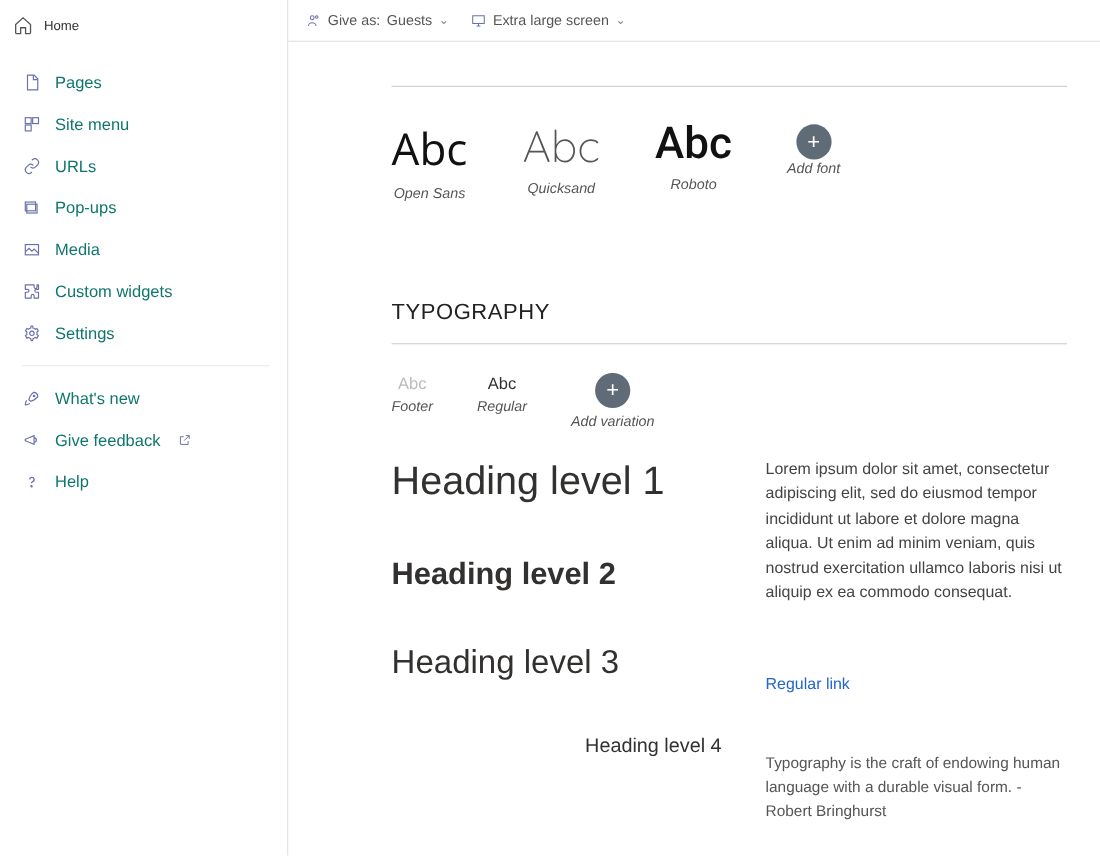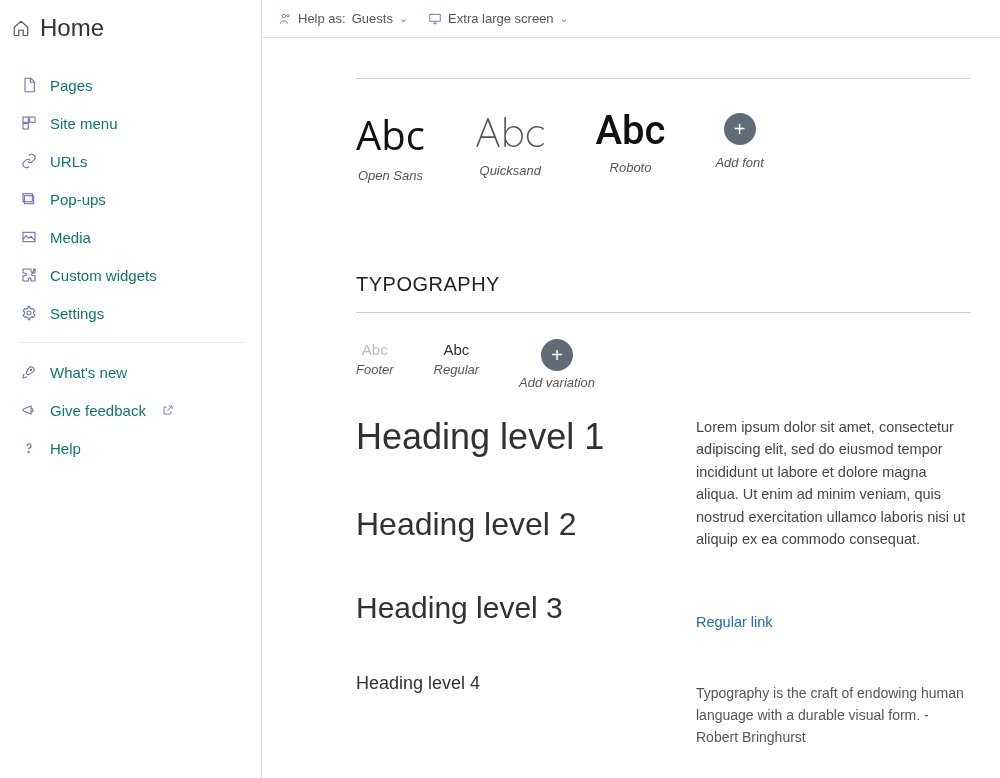--- a/index.html
+++ b/index.html
@@ -2,21 +2,21 @@
 <html><head>
 <meta charset="utf-8">
 <style>
   * { box-sizing: border-box; margin: 0; padding: 0; }
   html, body { width: 1000px; height: 778px; font-family: 'Segoe UI', -apple-system, sans-serif; color: #323130; background: #fff; overflow: hidden; }
   .app { display: flex; width: 100%; height: 100%; }
 
   
   .sidebar { width: 262px; height: 100%; border-right: 1px solid #e1e1e1; display: flex; flex-direction: column; }
   .sb-header { display: flex; align-items: center; padding: 14px 16px 14px 12px; gap: 10px; }
-  .sb-header .lbl { font-size: 24px; color: #323130; }
+  .sb-header .lbl { font-size: 12px; color: #323130; }
   .sb-nav { padding: 10px 0 0 0; }
   .sb-item { display: flex; align-items: center; gap: 12px; padding: 10px 16px 10px 20px; font-size: 15px; color: #0f766e; cursor: pointer; }
   .sb-item .ico { width: 18px; height: 18px; display: flex; align-items: center; justify-content: center; color: #605e9e; }
   .sb-sep { height: 1px; background: #eaeaea; margin: 10px 16px 10px 20px; }
   .highlight-box { border: 3px solid #e81123; margin: 4px 8px 4px 6px; padding: 0; }
   .highlight-box .sb-item { padding-left: 14px; }
   .ext-icon { margin-left: 4px; }
 
   
   .main { flex: 1; display: flex; flex-direction: column; height: 100%; }
@@ -29,36 +29,36 @@
   .content { flex: 1; overflow-y: auto; padding: 40px 30px 20px 94px; }
   .section-title { font-size: 20px; letter-spacing: 0.5px; color: #222; margin-bottom: 16px; }
   .section-rule { height: 1px; background: #ccc; margin-bottom: 28px; }
 
   .fonts-row { display: flex; gap: 50px; align-items: flex-start; }
   .font-card { text-align: center; cursor: pointer; }
   .font-card .sample { font-size: 40px; color: #111; }
   .font-card .fname { font-size: 13px; font-style: italic; color: #555; margin-top: 6px; }
   .add-btn-wrap { text-align: center; }
   .add-circle { width: 32px; height: 32px; border-radius: 50%; background: #5f6b76; color: #fff; display: flex; align-items: center; justify-content: center; font-size: 20px; margin: 6px auto 0; cursor: pointer; }
-  .add-lbl { font-size: 13px; font-style: italic; color: #555; margin-top: 10px; }
+  .add-lbl { font-size: 13px; font-style: italic; color: #555; }
 
   .typo-section { margin-top: 90px; }
   .typo-tabs { display: flex; gap: 40px; align-items: flex-start; margin-top: 24px; margin-bottom: 26px; }
   .typo-tab { text-align: center; cursor: pointer; }
   .typo-tab .sm-sample { font-size: 15px; }
   .typo-tab.inactive .sm-sample { color: #bbb; }
   .typo-tab .tname { font-size: 13px; font-style: italic; color: #555; margin-top: 4px; }
   .typo-add .add-circle { margin-top: -2px; }
 
   .typo-body { display: flex; gap: 40px; }
   .typo-left { flex: 0 0 300px; display: flex; flex-direction: column; gap: 48px; }
   .h1 { font-size: 36px; font-weight: 400; }
-  .h2 { font-size: 32px; font-weight: 400; }
+  .h2 { font-size: 28px; font-weight: 700; }
   .h3 { font-size: 30px; font-weight: 400; }
-  .h4 { font-size: 18px; font-weight: 400; }
+  .h4 { font-size: 18px; font-weight: 400; text-align: right; }
   .typo-right { flex: 1; font-size: 14.5px; line-height: 1.55; color: #444; }
   .typo-right .para { margin-bottom: 60px; }
   .link { color: #2266cc; cursor: pointer; display: block; margin-bottom: 50px; }
   .quote { color: #555; font-size: 14px; line-height: 1.55; }
 
   svg { display: block; }
 </style>
 </head>
 <body>
 
@@ -184,21 +184,21 @@
   <div class="main">
     <div class="topbar">
       <div class="tb-item">
         <span class="ico">
           <svg width="14" height="14" viewBox="0 0 24 24" fill="none" stroke="#6b6fae" stroke-width="1.6">
               <circle cx="10" cy="7" r="3"></circle>
               <path d="M4 20c0-3 3-5 6-5s6 2 6 5"></path>
               <circle cx="17" cy="6" r="2"></circle>
             </svg>
         </span>
-        <span>Help as:</span>
+        <span>Give as:</span>
         <span>Guests</span>
         <span class="chev">⌄</span>
       </div>
       <div class="tb-item">
         <span class="ico">
           <svg width="14" height="14" viewBox="0 0 24 24" fill="none" stroke="#6b6fae" stroke-width="1.6">
               <rect x="3" y="4" width="18" height="12"></rect>
               <path d="M9 20h6M12 16v4"></path>
             </svg>
         </span>

